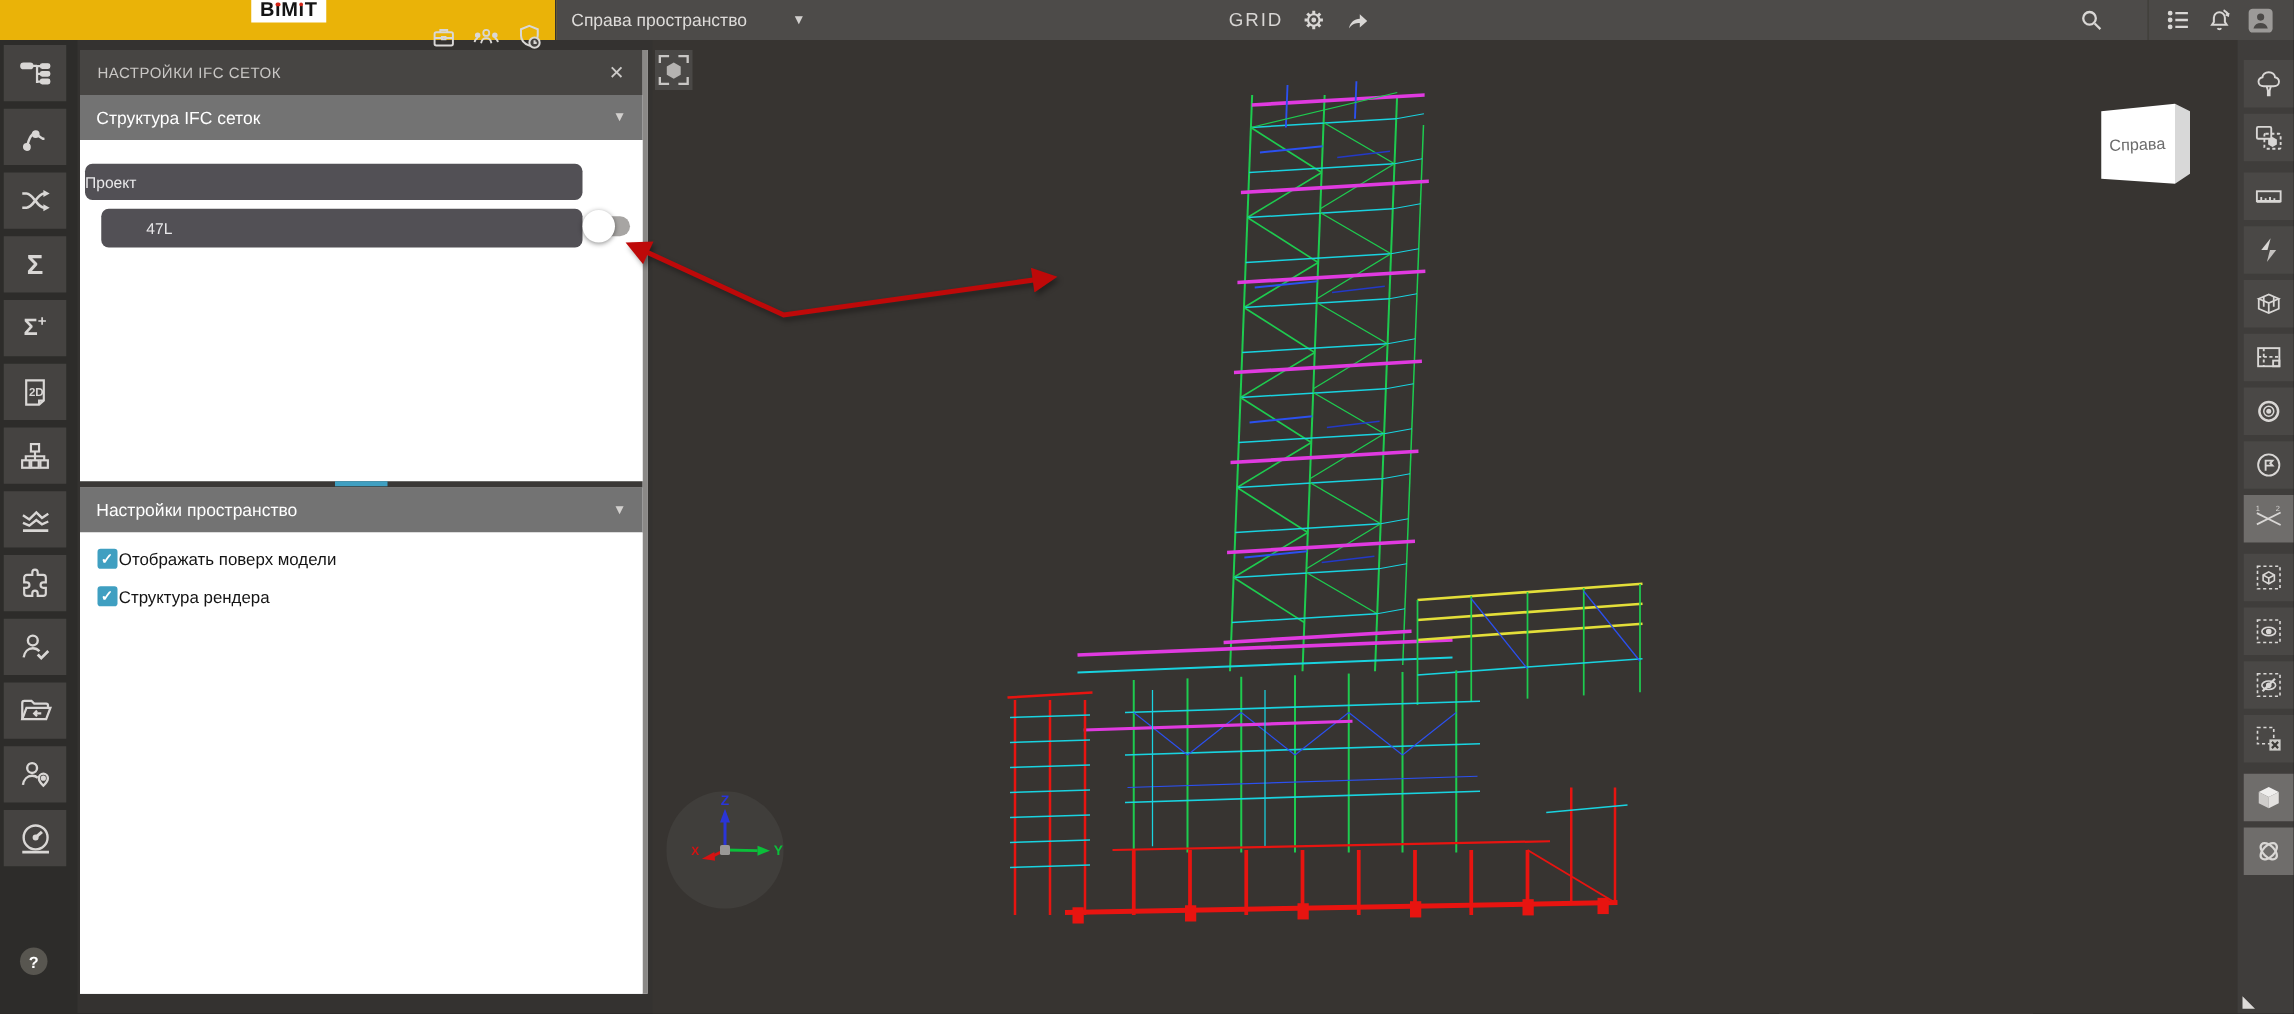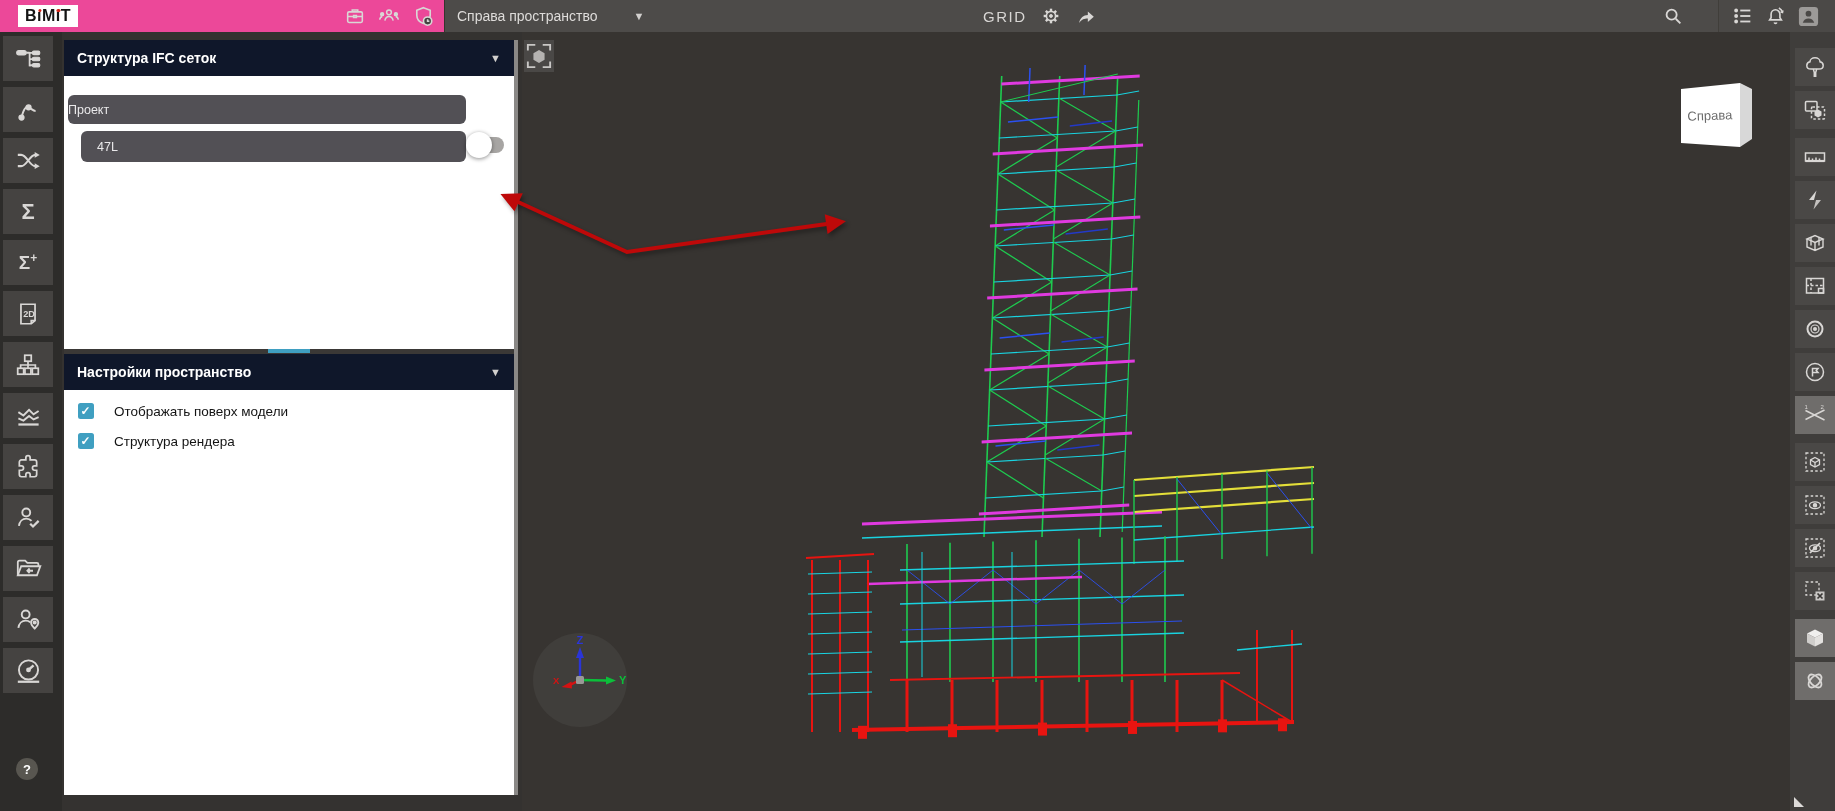--- a/index.html
+++ b/index.html
@@ -2,21 +2,21 @@
 <html style="--accent: #3F9FC1; --checkbox: #3F9FC1; --annotation_arrow: #BE0909; --pill: #525055; --section_header_bg: #6B6A68; --topbar_bg: #4D4B49; --viewport_bg: #373431; --model_green: #1ECB4F; --model_cyan: #19D3E0; --model_magenta: #E03AE0; --model_blue: #2B50F0; --model_dark_blue: #2339C8; --model_red: #E81410; --model_yellow: #E3DE39;"><head>
 <meta charset="utf-8">
 <style>
   html,body{margin:0;padding:0;background:#232221;}
   body{font-family:"Liberation Sans",sans-serif;-webkit-font-smoothing:antialiased;}
   #app{position:relative;width:1835px;height:811px;overflow:hidden;background:#343230;}
   svg{display:block}
   .ic{color:#d9d7d5}
   
   .topbar{position:absolute;left:0;top:0;width:1835px;height:32px;background:#4d4b49;}
-  .tb-left{position:absolute;left:0;top:0;width:445px;height:32px;background:#ec4899;display:flex;align-items:center;border-right:1px solid #36342f;box-sizing:border-box;}
+  .tb-left{position:absolute;left:0;top:0;width:445px;height:32px;background:#eab308;display:flex;align-items:center;border-right:1px solid #36342f;box-sizing:border-box;flex-direction:column;}
   .logo{margin-left:18px;background:#fff;height:22px;padding:0 7px;display:flex;align-items:center;font-weight:bold;font-size:16px;color:#141414;letter-spacing:.5px;position:relative;}
   .li{position:relative}
   .ld{position:absolute;left:50%;top:2px;width:3.2px;height:3.2px;background:#d42417;border-radius:50%;transform:translateX(-50%)}
   .tb-left-icons{margin-left:auto;display:flex;align-items:center;gap:11px;margin-right:9px}
   .tb-ws{position:absolute;left:457px;top:0;height:32px;display:flex;align-items:center;gap:36px;color:#dedcda;font-size:14px;cursor:pointer;}
   .caret{font-size:11px;color:#d2d0ce;line-height:1}
   .tb-center{position:absolute;left:983px;top:0;height:32px;display:flex;align-items:center;gap:13px;}
   .grid-title{color:#d8d6d4;font-size:15px;letter-spacing:1.5px;}
   .tb-search{position:absolute;left:1662px;top:5px;}
   .tb-right{position:absolute;left:1718px;top:0;width:117px;height:32px;background:#4b4947;border-left:1px solid #38363296;display:flex;align-items:center;gap:10px;padding-left:13px;box-sizing:border-box;}
@@ -27,32 +27,32 @@
   .help-btn{position:absolute;left:16px;top:758px;width:22px;height:22px;border-radius:50%;background:#585650;color:#fff;font-size:13px;font-weight:bold;display:flex;align-items:center;justify-content:center;cursor:pointer;z-index:30;}
   
   .vp{position:absolute;left:522px;top:32px;width:1268px;height:779px;background:#373431;}
   .focus-btn{position:absolute;left:2px;top:8px;width:30px;height:32px;background:#4a4846;display:flex;align-items:center;justify-content:center;cursor:pointer;}
   .viewcube{position:absolute;left:1158px;top:50px;cursor:pointer;}
   .gizmo{position:absolute;left:11px;top:601px;}
   
   .panel{position:absolute;left:64px;top:40px;width:454px;height:755px;background:#fff;border-right:4px solid #8a8886;box-sizing:border-box;z-index:10;display:flex;flex-direction:column;}
   .panel-header{height:36px;flex:0 0 36px;background:#474543;color:#c9c7c5;display:flex;align-items:center;padding:0 14px;font-size:12px;letter-spacing:.4px;}
   .panel-close{margin-left:auto;font-size:15px;color:#cdcbc9;cursor:pointer;}
-  .sec-h{height:36px;flex:0 0 36px;background:#0f172a;color:#fff;font-weight:bold;font-size:14px;display:flex;align-items:center;padding:0 13px;cursor:pointer;}
+  .sec-h{height:36px;flex:0 0 36px;background:#737373;color:#fff;font-weight:normal;font-size:14px;display:flex;align-items:center;padding:0 13px;cursor:pointer;}
   .sec-h .caret{margin-left:auto}
   .content1{flex:0 0 273px;position:relative;background:#fff;}
   .pill{position:absolute;background:#525055;border-radius:6px;color:#e9e8ea;font-size:12.5px;display:flex;align-items:center;box-sizing:border-box;cursor:pointer;}
   .pill-root{left:4px;top:19px;width:398px;height:29px;}
-  .pill-child{left:17px;top:55px;width:385px;height:31px;padding-left:16px;}
+  .pill-child{left:17px;top:55px;width:385px;height:31px;padding-left:36px;}
   .tg-track{position:absolute;left:404px;top:61px;width:36px;height:16px;border-radius:8px;background:#a7a5a3;cursor:pointer;}
   .tg-knob{position:absolute;left:402px;top:56px;width:26px;height:26px;border-radius:50%;background:#fff;box-shadow:0 1px 4px rgba(0,0,0,.45);cursor:pointer;}
   .panel-div{flex:0 0 5px;background:#3a3836;position:relative;}
   .panel-div .handle{position:absolute;left:50%;transform:translateX(-50%);top:0;width:42px;height:4px;background:var(--accent,#3f9fc1);cursor:row-resize;}
   .content2{flex:1;position:relative;background:#fff;}
-  .cbrow{position:absolute;left:14px;display:flex;align-items:center;gap:20px;cursor:pointer;}
+  .cbrow{position:absolute;left:14px;display:flex;align-items:center;gap:1px;cursor:pointer;}
   .cbrow.r1{top:13px}.cbrow.r2{top:43px}
   .cb{width:16px;height:16px;border-radius:2.5px;background:#fff;border:1.5px solid #9a9a9a;box-sizing:border-box;position:relative;}
   .cb.on{background:var(--checkbox,#3f9fc1);border:none;}
   .cb.on::after{content:"✓";position:absolute;left:2.5px;top:0.5px;color:#fff;font-size:12px;font-weight:bold;}
   .cb-label{font-size:13.5px;color:#141414;}
   
   .rsb{position:absolute;left:1790px;top:32px;width:45px;height:779px;background:#3f3d3b;padding-top:16px;box-sizing:border-box;}
   .rsb .tile{width:40px;height:38px;margin:0 0 5px 5px;background:#4a4846;display:flex;align-items:center;justify-content:center;cursor:pointer;}
   .rsb .tile.mt{margin-top:9px}
   .rsb .tile.active{background:#6f6d6b}
@@ -436,20 +436,24 @@
         <text x="86" y="51" font-size="11" font-weight="bold" fill="#0bbf3a" font-family="Liberation Sans,sans-serif">Y</text>
         <line x1="47" y1="47" x2="37" y2="52" stroke="#d51212" stroke-width="2.4"></line>
           <path d="M38.5 48.5l-10 5.5 10.5 1.5z" fill="#d51212"></path>
         <text x="20" y="51" font-size="9.5" font-weight="bold" fill="#d51212" font-family="Liberation Sans,sans-serif">X</text>
         <rect x="43" y="43" width="8" height="8" rx="1.5" fill="#9a9896"></rect>
       </svg>
     </div>
   </div>
 
   <div class="panel">
+    <div class="panel-header">
+      <span>НАСТРОЙКИ IFC СЕТОК</span>
+      <span class="panel-close">✕</span>
+    </div>
     <div class="sec-h">
       <span>Структура IFC сеток</span>
       <span class="caret">▼</span>
     </div>
     <div class="content1">
       <div class="pill pill-root">
           <span>Проект</span>
         </div>
       <div class="pill pill-child">
           <span>47L</span>

